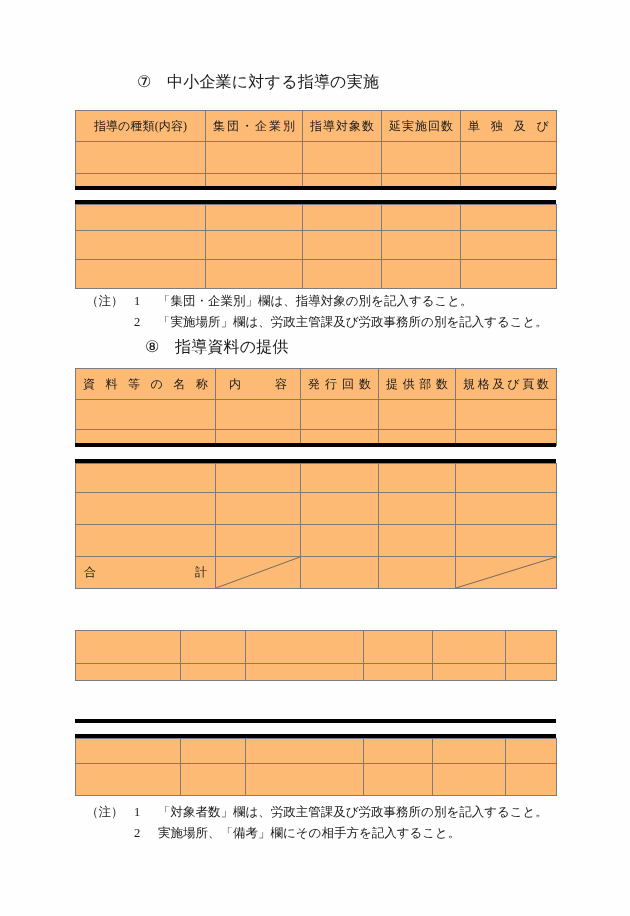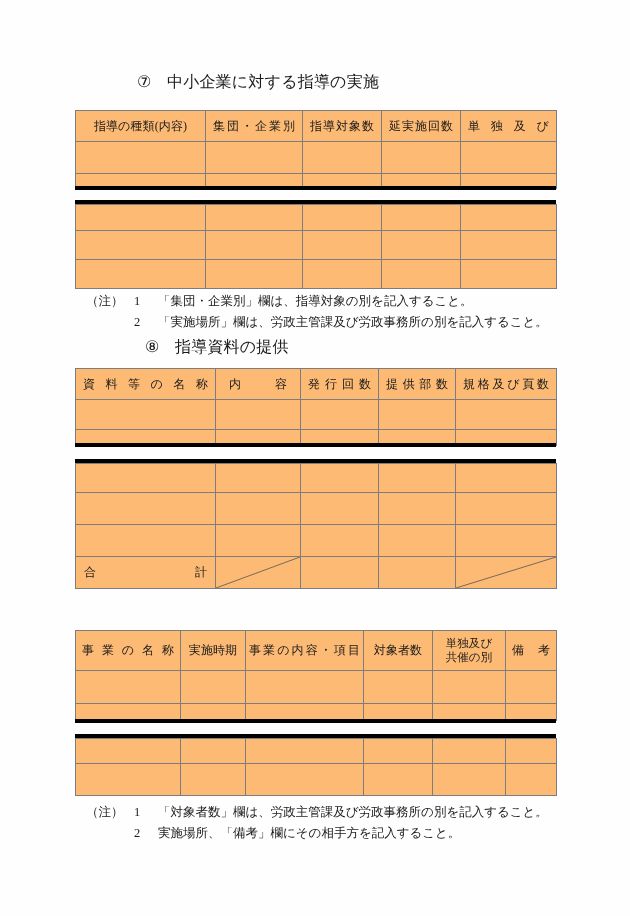--- a/index.html
+++ b/index.html
@@ -332,41 +332,20 @@
     <colgroup>
       <col style="width:105px">
         <col style="width:65px">
         <col style="width:118px">
       <col style="width:69px">
         <col style="width:73px">
         <col style="width:51px">
     </colgroup>
     <tbody>
       <tr>
-        <td class="hd" style="height:39px">
-            <span class="spread" style="padding:0 6px">事業の名称</span>
-          </td>
-        <td class="hd">
-            <span class="plain">実施時期</span>
-          </td>
-        <td class="hd">
-            <span class="spread" style="padding:0 3px">事業の内容・項目</span>
-          </td>
-        <td class="hd">
-            <span class="plain">対象者数</span>
-          </td>
-        <td class="hd">
-          <span class="twoline">単独及び</span>
-          <span class="twoline">共催の別</span>
-        </td>
-        <td class="hd">
-            <span class="spread" style="padding:0 6px">備考</span>
-          </td>
-      </tr>
-      <tr>
         <td style="height:32px"></td>
         <td></td>
         <td></td>
         <td></td>
         <td></td>
         <td></td>
       </tr>
       <tr>
         <td style="height:16px"></td>
         <td></td>

